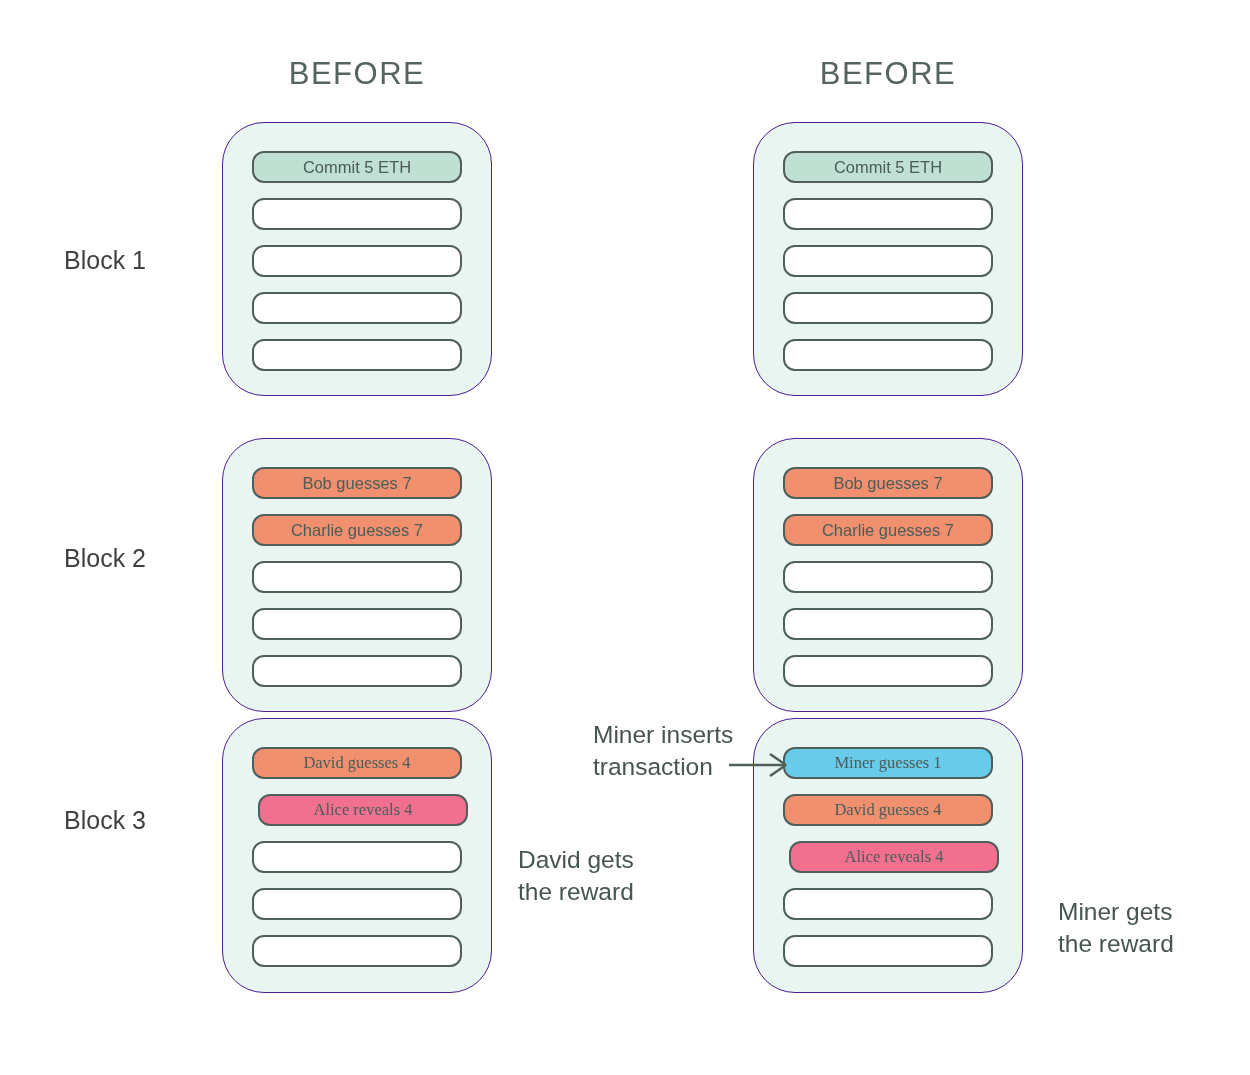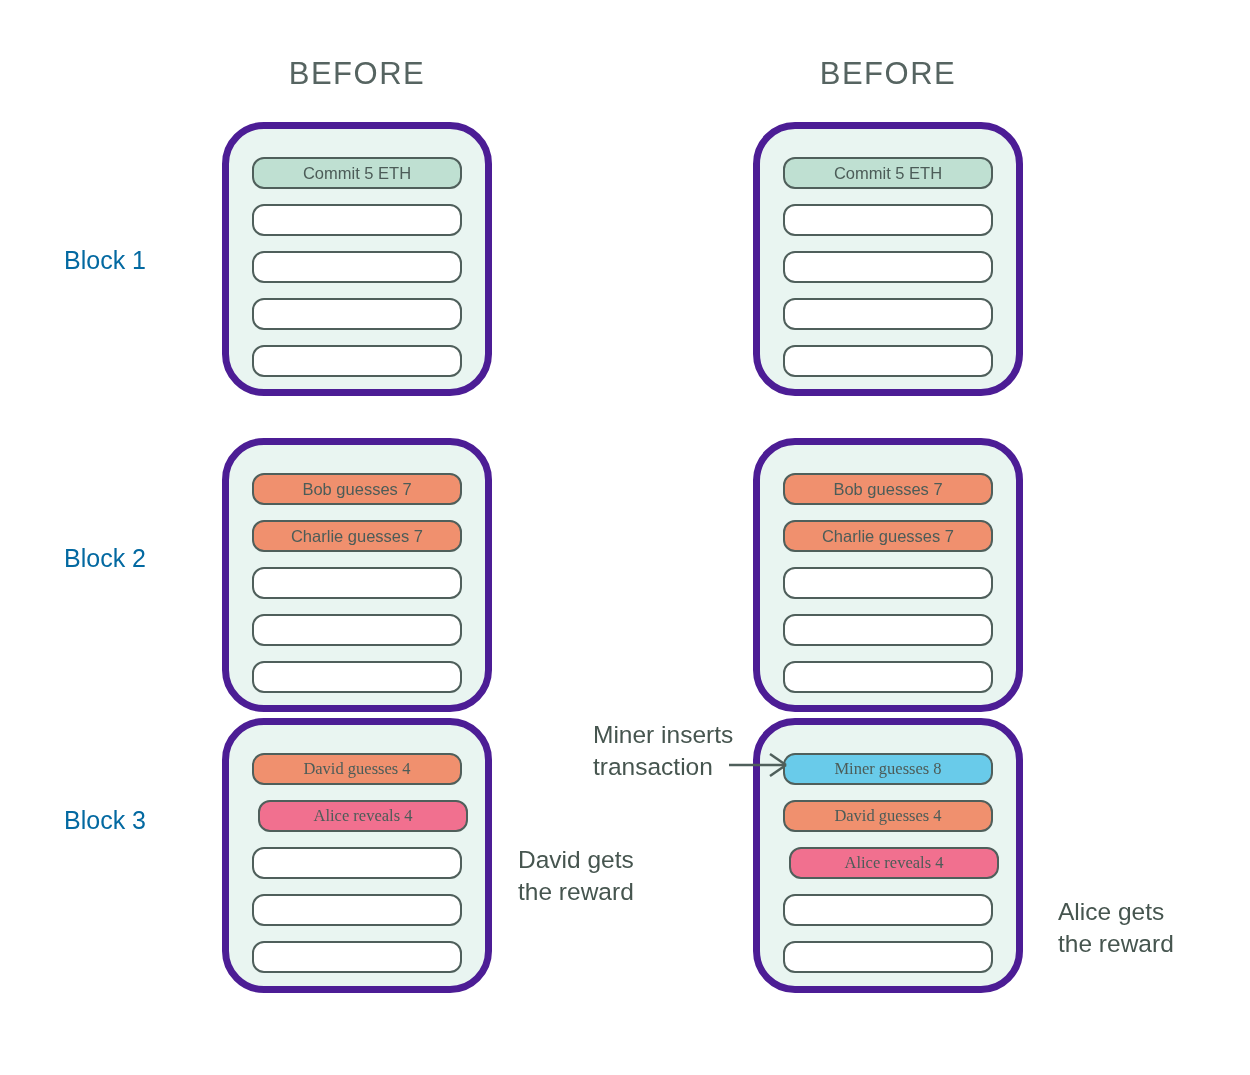--- a/index.html
+++ b/index.html
@@ -24,32 +24,32 @@
     color: #566461;
   }
   .col-title.before { left: 222px; }
   .col-title.after  { left: 753px; }
 
   .row-label {
     position: absolute;
     width: 150px;
     text-align: center;
     font-size: 25px;
-    color: #0369a1;
+    color: #404040;
   }
   .row-label.r1 { left: 30px; top: 246px; }
   .row-label.r2 { left: 30px; top: 544px; }
   .row-label.r3 { left: 30px; top: 806px; }
 
   .block {
     position: absolute;
     width: 270px;
     height: 274px;
     background: #e9f5f1;
-    border: 7px solid #4c1d95;
+    border: 1px solid #4c1d95;
     border-radius: 42px;
     display: flex;
     flex-direction: column;
     align-items: center;
     padding-top: 28px;
     gap: 15px;
   }
   .block.c-before { left: 222px; }
   .block.c-after  { left: 753px; }
   .block.b1 { top: 122px; }
@@ -137,21 +137,21 @@
 
   <div class="block c-after b2">
     <div class="slot guess">Bob guesses 7</div>
     <div class="slot guess">Charlie guesses 7</div>
     <div class="slot empty"></div>
     <div class="slot empty"></div>
     <div class="slot empty"></div>
   </div>
 
   <div class="block c-after b3">
-    <div class="slot miner">Miner guesses 8</div>
+    <div class="slot miner">Miner guesses 1</div>
     <div class="slot guess">David guesses 4</div>
     <div class="slot reveal">Alice reveals 4</div>
     <div class="slot empty"></div>
     <div class="slot empty"></div>
   </div>
 
   <div class="annotation miner-inserts">
     <div>Miner inserts</div>
     <div>transaction</div>
   </div>
@@ -161,17 +161,17 @@
     <line x1="43" y1="3" x2="59" y2="14" stroke="#4f5f5b" stroke-width="2.5"></line>
     <line x1="43" y1="25" x2="59" y2="14" stroke="#4f5f5b" stroke-width="2.5"></line>
   </svg>
 
   <div class="annotation david-reward">
     <div>David gets</div>
     <div>the reward</div>
   </div>
 
   <div class="annotation miner-reward">
-    <div>Alice gets</div>
+    <div>Miner gets</div>
     <div>the reward</div>
   </div>
 
 </div>
 
 </body></html>

